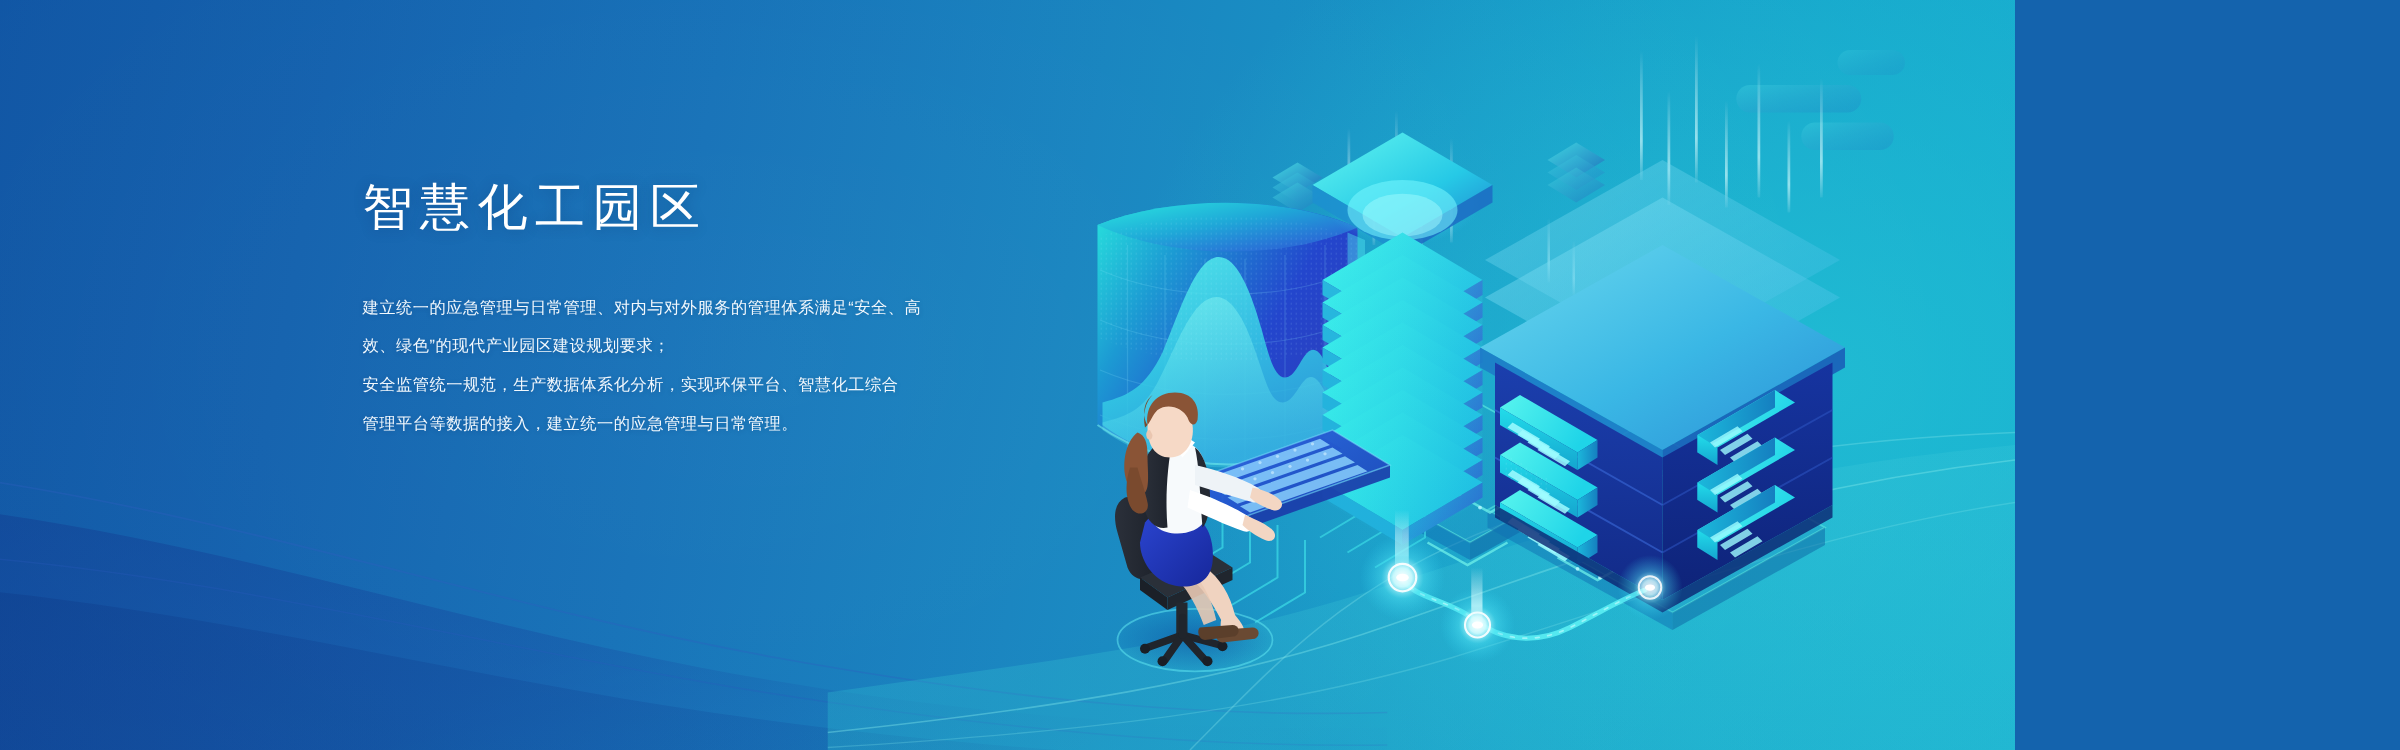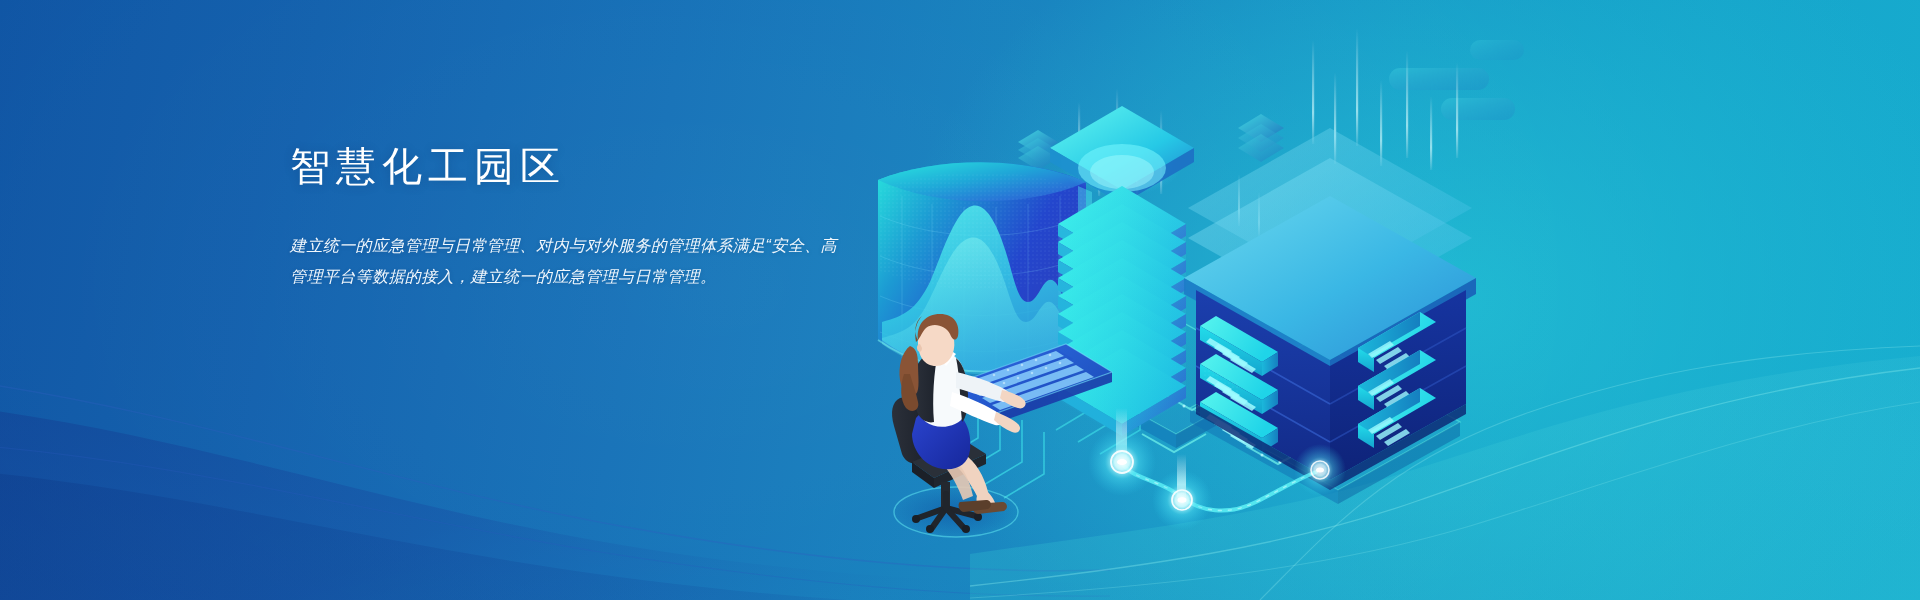--- a/index.html
+++ b/index.html
@@ -5,21 +5,21 @@
   * { margin:0; padding:0; box-sizing:border-box; }
   html,body { width:1920px; height:600px; overflow:hidden; }
   body {
     font-family:"Liberation Sans","DejaVu Sans",sans-serif;
     background:#1463ad;
   }
 
   
   #banner {
     position:relative;
-    width:1920px; height:600px;
+    width:1612px; height:600px;
     overflow:hidden;
     background:
       radial-gradient(ellipse 900px 700px at 1450px 300px, rgba(32,190,212,0.85) 0%, rgba(32,190,212,0.0) 62%),
       linear-gradient(100deg,
         #0f55a4 0%,
         #1160ad 16%,
         #1370b7 34%,
         #1583bf 52%,
         #1596c6 70%,
         #16a4cb 85%,
@@ -44,27 +44,26 @@
     font-size:40px;
     line-height:1.0;
     color:#ffffff;
     letter-spacing:6px;
     font-weight:400;
     text-shadow:0 1px 10px rgba(0,40,90,0.28);
     white-space:nowrap;
   }
   .paragraph { margin-top:44px; }
   .pline {
-    font-size:16px;
+    font-size:13px;
     line-height:31px;
     color:#f2f8fd;
     letter-spacing:0.4px;
     white-space:nowrap;
     text-shadow:0 1px 4px rgba(0,40,90,0.22);
-    font-style:italic;
   }
 
   
   .illo { position:absolute; left:860px; top:10px; width:740px; height:560px; }
 </style>
 </head>
 <body>
 
 <div id="banner">
 
@@ -100,20 +99,22 @@
     <path d="M0,214 C150,192 300,176 430,134 C570,90 700,40 950,16 L950,260 L0,260 Z" fill="url(#wr1)"></path>
     <path d="M0,246 C170,228 320,206 450,160 C600,108 740,52 950,28" fill="none" stroke="#83e9ec" stroke-opacity="0.40" stroke-width="1.3"></path>
     <path d="M0,258 C200,246 360,228 500,186 C650,140 790,86 950,62" fill="none" stroke="#83e9ec" stroke-opacity="0.26" stroke-width="1.1"></path>
     <path d="M290,260 C360,190 420,120 560,72 C680,30 800,12 950,6" fill="none" stroke="#8fecee" stroke-opacity="0.30" stroke-width="1.2"></path>
   </svg>
 
   <div class="copy">
     <div class="title">智慧化工园区</div>
     <div class="paragraph">
       <div class="pline">建立统一的应急管理与日常管理、对内与对外服务的管理体系满足“安全、高</div>
+      <div class="pline">效、绿色”的现代产业园区建设规划要求；</div>
+      <div class="pline">安全监管统一规范，生产数据体系化分析，实现环保平台、智慧化工综合</div>
       <div class="pline">管理平台等数据的接入，建立统一的应急管理与日常管理。</div>
     </div>
   </div>
 
   <svg class="illo" viewBox="0 0 740 560">
     <defs>
 
       <linearGradient id="panelTop" x1="0" y1="0" x2="1" y2="1">
         <stop offset="0%" stop-color="#2ae7e0"></stop>
         <stop offset="45%" stop-color="#1fa9d8"></stop>

